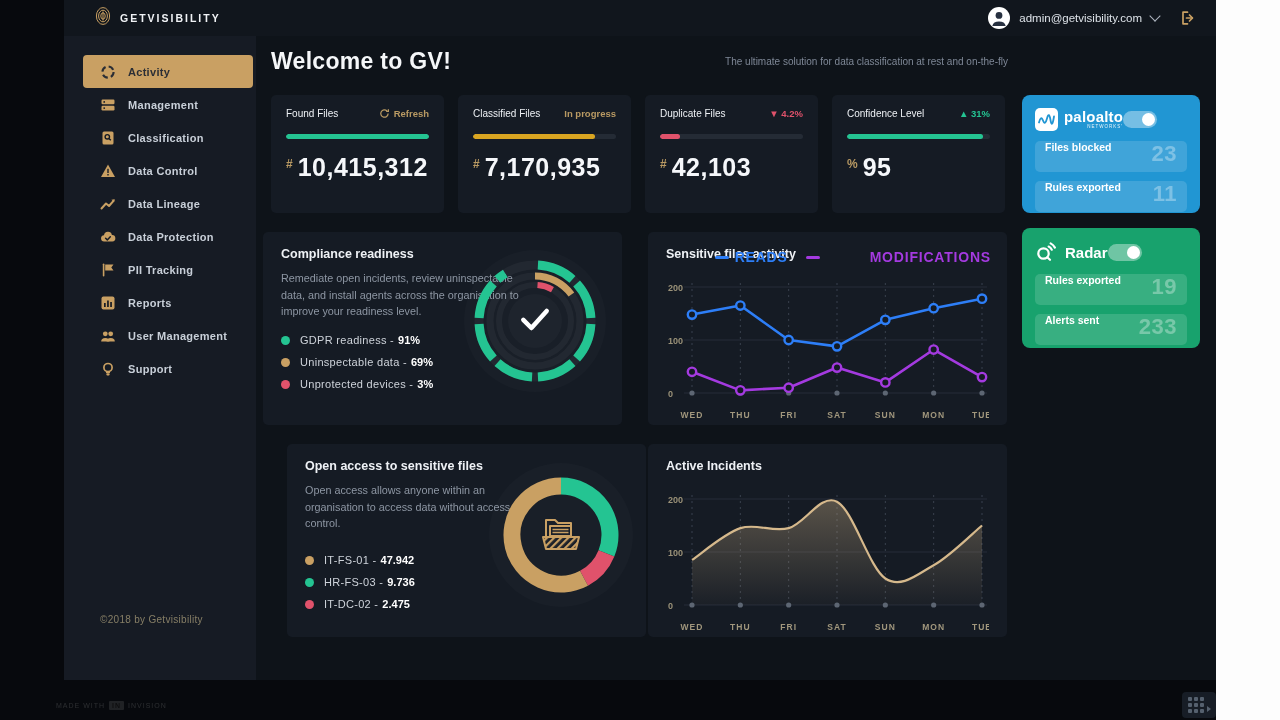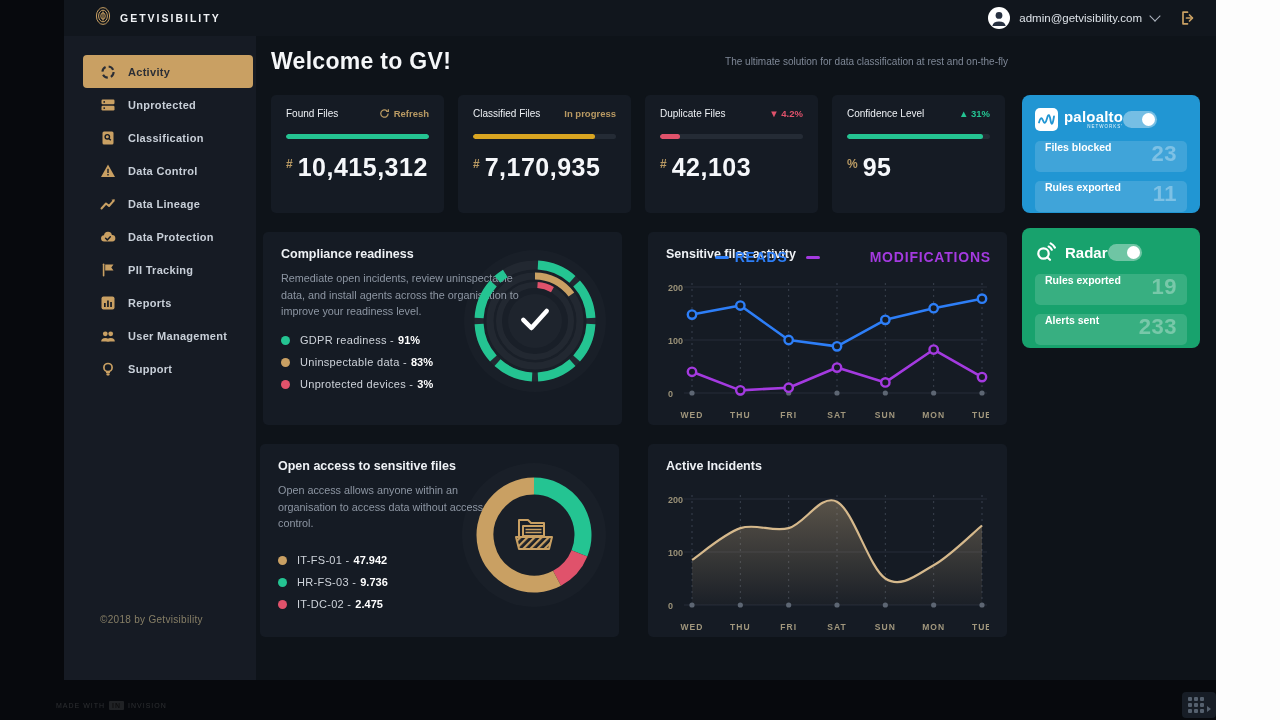--- a/index.html
+++ b/index.html
@@ -155,21 +155,21 @@
     </div>
     <div class="nav-item">
       <span class="nav-icon">
         <svg width="16" height="16" viewBox="0 0 16 16" fill="currentColor">
           <rect x="1.5" y="2.5" width="13" height="4.8" rx="1.2"></rect>
             <rect x="1.5" y="8.7" width="13" height="4.8" rx="1.2"></rect>
           <circle cx="4.2" cy="4.9" r=".9" fill="#161b24"></circle>
             <circle cx="4.2" cy="11.1" r=".9" fill="#161b24"></circle>
         </svg>
       </span>
-      <span class="nav-label">Unprotected</span>
+      <span class="nav-label">Management</span>
     </div>
     <div class="nav-item">
       <span class="nav-icon">
         <svg width="16" height="16" viewBox="0 0 16 16" fill="currentColor">
           <rect x="2.5" y="1.5" width="11" height="13" rx="1.5"></rect>
           <circle cx="7.3" cy="6.8" r="2.2" fill="none" stroke="#161b24" stroke-width="1.4"></circle>
           <path d="M8.9 8.4 l1.9 1.9" stroke="#161b24" stroke-width="1.4"></path>
         </svg>
       </span>
       <span class="nav-label">Classification</span>
@@ -392,21 +392,21 @@
       <div class="panel-desc">Remediate open incidents, review uninspectable data, and install agents across the organisation to improve your readiness level.</div>
       <div class="legend">
         <div class="legend-row">
           <span class="dot" style="background: rgb(36, 196, 146);"></span>
           <span class="legend-label">GDPR readiness -</span>
           <span class="legend-value">91%</span>
         </div>
         <div class="legend-row">
           <span class="dot" style="background: rgb(201, 160, 99);"></span>
           <span class="legend-label">Uninspectable data -</span>
-          <span class="legend-value">83%</span>
+          <span class="legend-value">69%</span>
         </div>
         <div class="legend-row">
           <span class="dot" style="background: rgb(224, 82, 107);"></span>
           <span class="legend-label">Unprotected devices  -</span>
           <span class="legend-value">3%</span>
         </div>
       </div>
       <div class="donut-wrap" style="right:12px;">
         <svg id="svg-donut-compliance" width="150" height="150" viewBox="0 0 150 150">
             <circle cx="75" cy="75" r="71" fill="rgba(255,255,255,0.02)"></circle>
@@ -488,21 +488,21 @@
           <circle cx="74.33333333333334" cy="117.35" r="4.2" fill="#141a23" stroke="#a43ae0" stroke-width="2.4"></circle>
           <circle cx="122.66666666666667" cy="114.7" r="4.2" fill="#141a23" stroke="#a43ae0" stroke-width="2.4"></circle>
           <circle cx="171" cy="94.56" r="4.2" fill="#141a23" stroke="#a43ae0" stroke-width="2.4"></circle>
           <circle cx="219.33333333333334" cy="109.4" r="4.2" fill="#141a23" stroke="#a43ae0" stroke-width="2.4"></circle>
           <circle cx="267.66666666666663" cy="76.53999999999999" r="4.2" fill="#141a23" stroke="#a43ae0" stroke-width="2.4"></circle>
           <circle cx="316" cy="104.1" r="4.2" fill="#141a23" stroke="#a43ae0" stroke-width="2.4"></circle>
         </svg>
     </div>
   </div>
 
-  <div class="card panel" style="left:4px;top:408px;">
+  <div class="card panel" style="left:31px;top:408px;">
     <div class="panel-inner">
       <div class="panel-title">Open access to sensitive files</div>
       <div class="panel-desc">Open access allows anyone within an organisation to access data without access control.</div>
       <div class="legend" style="margin-top:22px;">
         <div class="legend-row">
           <span class="dot" style="background: rgb(201, 160, 99);"></span>
           <span class="legend-label">IT-FS-01 -</span>
           <span class="legend-value">47.942</span>
         </div>
         <div class="legend-row">

